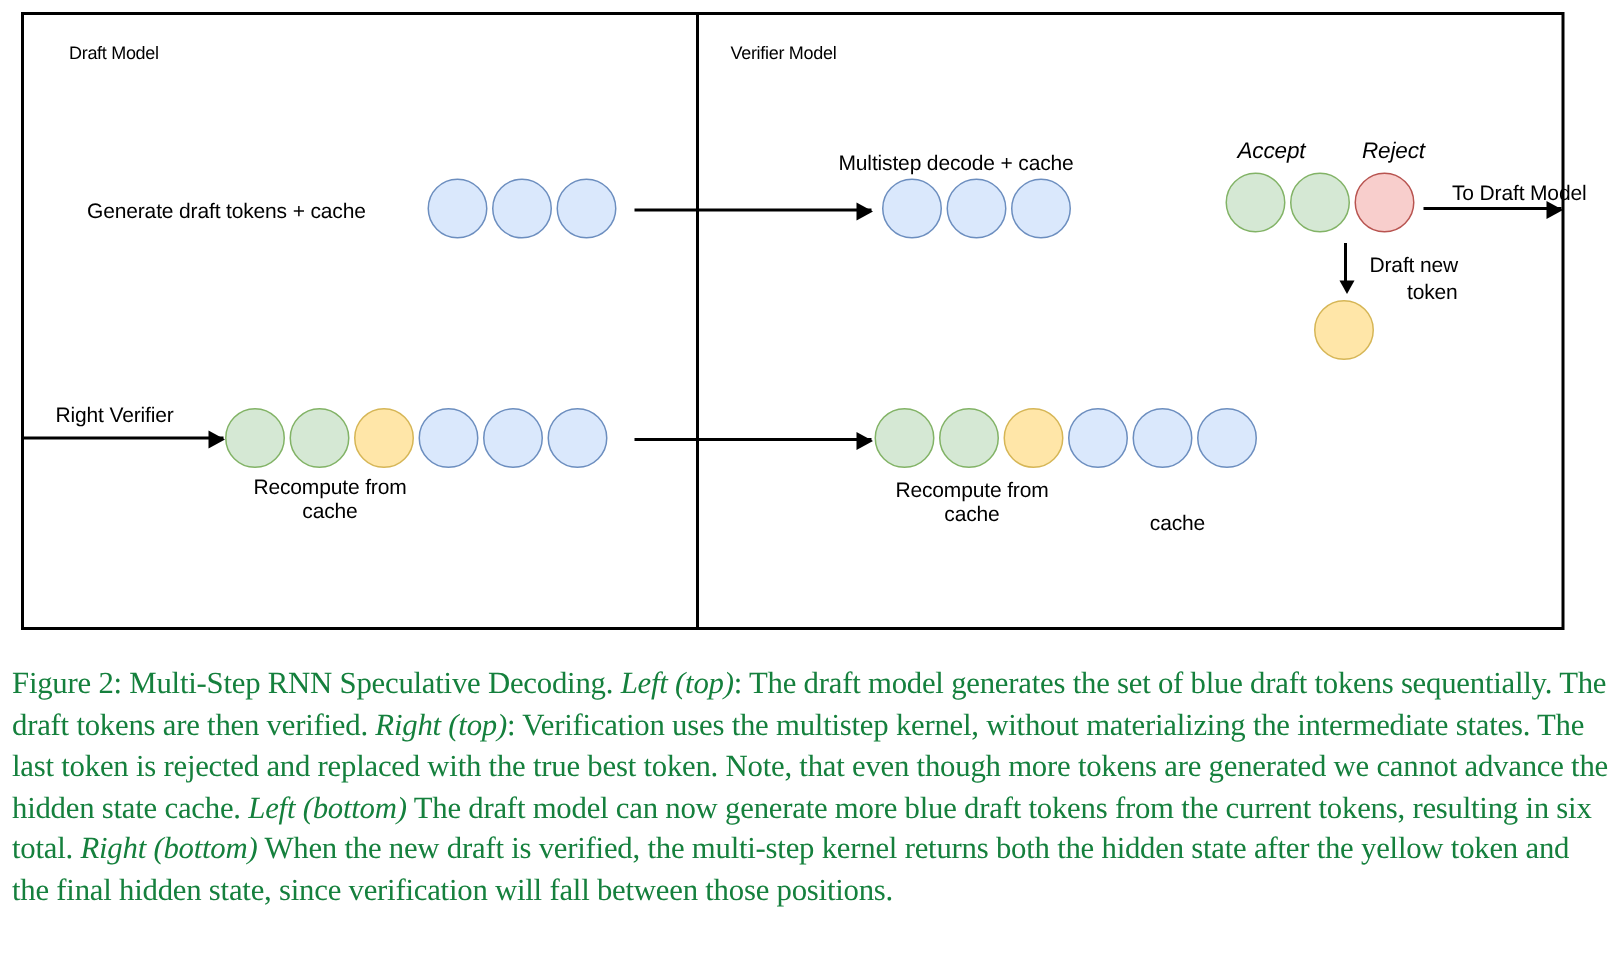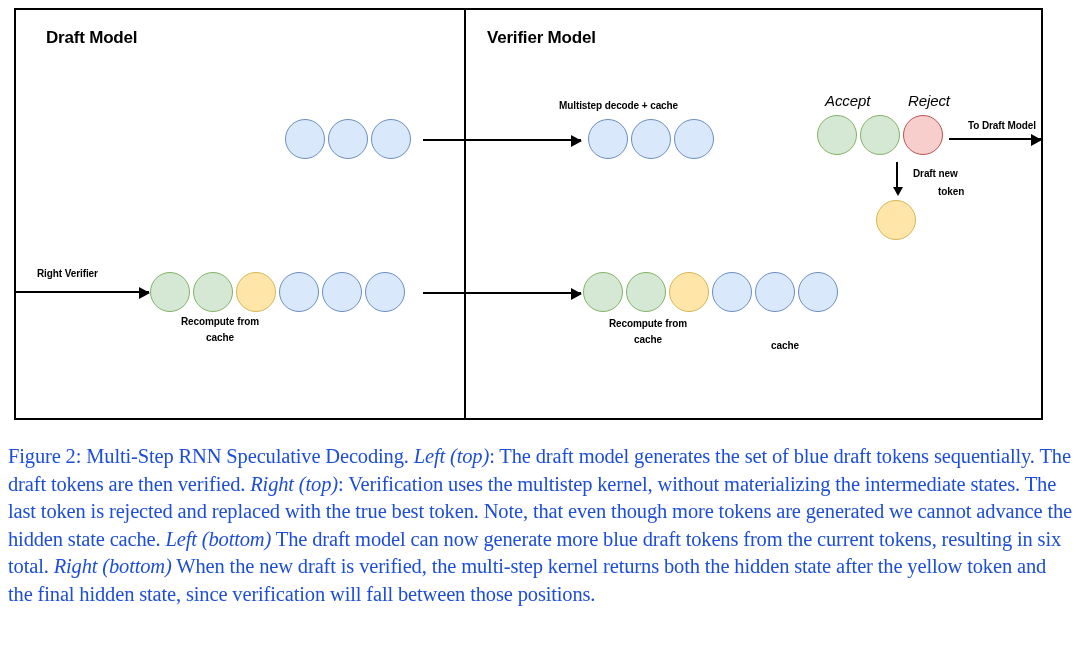--- a/index.html
+++ b/index.html
@@ -37,22 +37,22 @@
     position: absolute;
     left: 464px;
     top: 8px;
     width: 0;
     height: 412px;
     border-left: 2px solid #000000;
   }
 
   .panel-title {
     position: absolute;
-    font-size: 17px;
-    font-weight: bold;
+    font-size: 12px;
+    font-weight: normal;
     letter-spacing: -0.2px;
     white-space: nowrap;
   }
   #draft-model-title { left: 46px;  top: 28px; }
   #verifier-model-title { left: 487px; top: 28px; }
 
   
   .token-row {
     position: absolute;
     display: flex;
@@ -69,22 +69,22 @@
     margin-right: 3px;
   }
   .token.blue   { background:#dae8fc; border-color:#6c8ebf; }
   .token.green  { background:#d5e8d4; border-color:#82b366; }
   .token.yellow { background:#ffe6a8; border-color:#d6b656; }
   .token.red    { background:#f8cecc; border-color:#b85450; }
 
   
   .label {
     position: absolute;
-    font-size: 10px;
-    font-weight: bold;
+    font-size: 14px;
+    font-weight: normal;
     letter-spacing: -0.1px;
     white-space: nowrap;
     line-height: 1.25;
   }
   .label.center { text-align: center; }
   .label.italic { font-style: italic; font-weight: normal; font-size: 15px; }
 
   
   .arrow-h {
     position: absolute;
@@ -120,37 +120,38 @@
 
   
   #caption {
     position: absolute;
     left: 8px;
     top: 443px;
     width: 1064px;
     font-family: "Liberation Serif", serif;
     font-size: 20.5px;
     line-height: 27.5px;
-    color: #1d4ed8;
+    color: #15803d;
     text-align: left;
     letter-spacing: -0.15px;
   }
   #caption i { font-style: italic; }
 </style>
 </head>
 <body>
 
 <div id="figure-area">
 
   <div class="frame"></div>
   <div class="divider"></div>
 
   <div class="panel-title" id="draft-model-title">Draft Model</div>
   <div class="panel-title" id="verifier-model-title">Verifier Model</div>
 
+  <div class="label" style="left:58px; top:132px;">Generate draft tokens + cache</div>
 
   <div class="token-row" style="left:285px; top:119px;">
     <div class="token blue"></div>
     <div class="token blue"></div>
     <div class="token blue"></div>
   </div>
 
   <div class="arrow-h" style="left:423px; top:139px; width:158px;"></div>
 
   <div class="label" style="left:559px; top:100px;">Multistep decode + cache</div>

